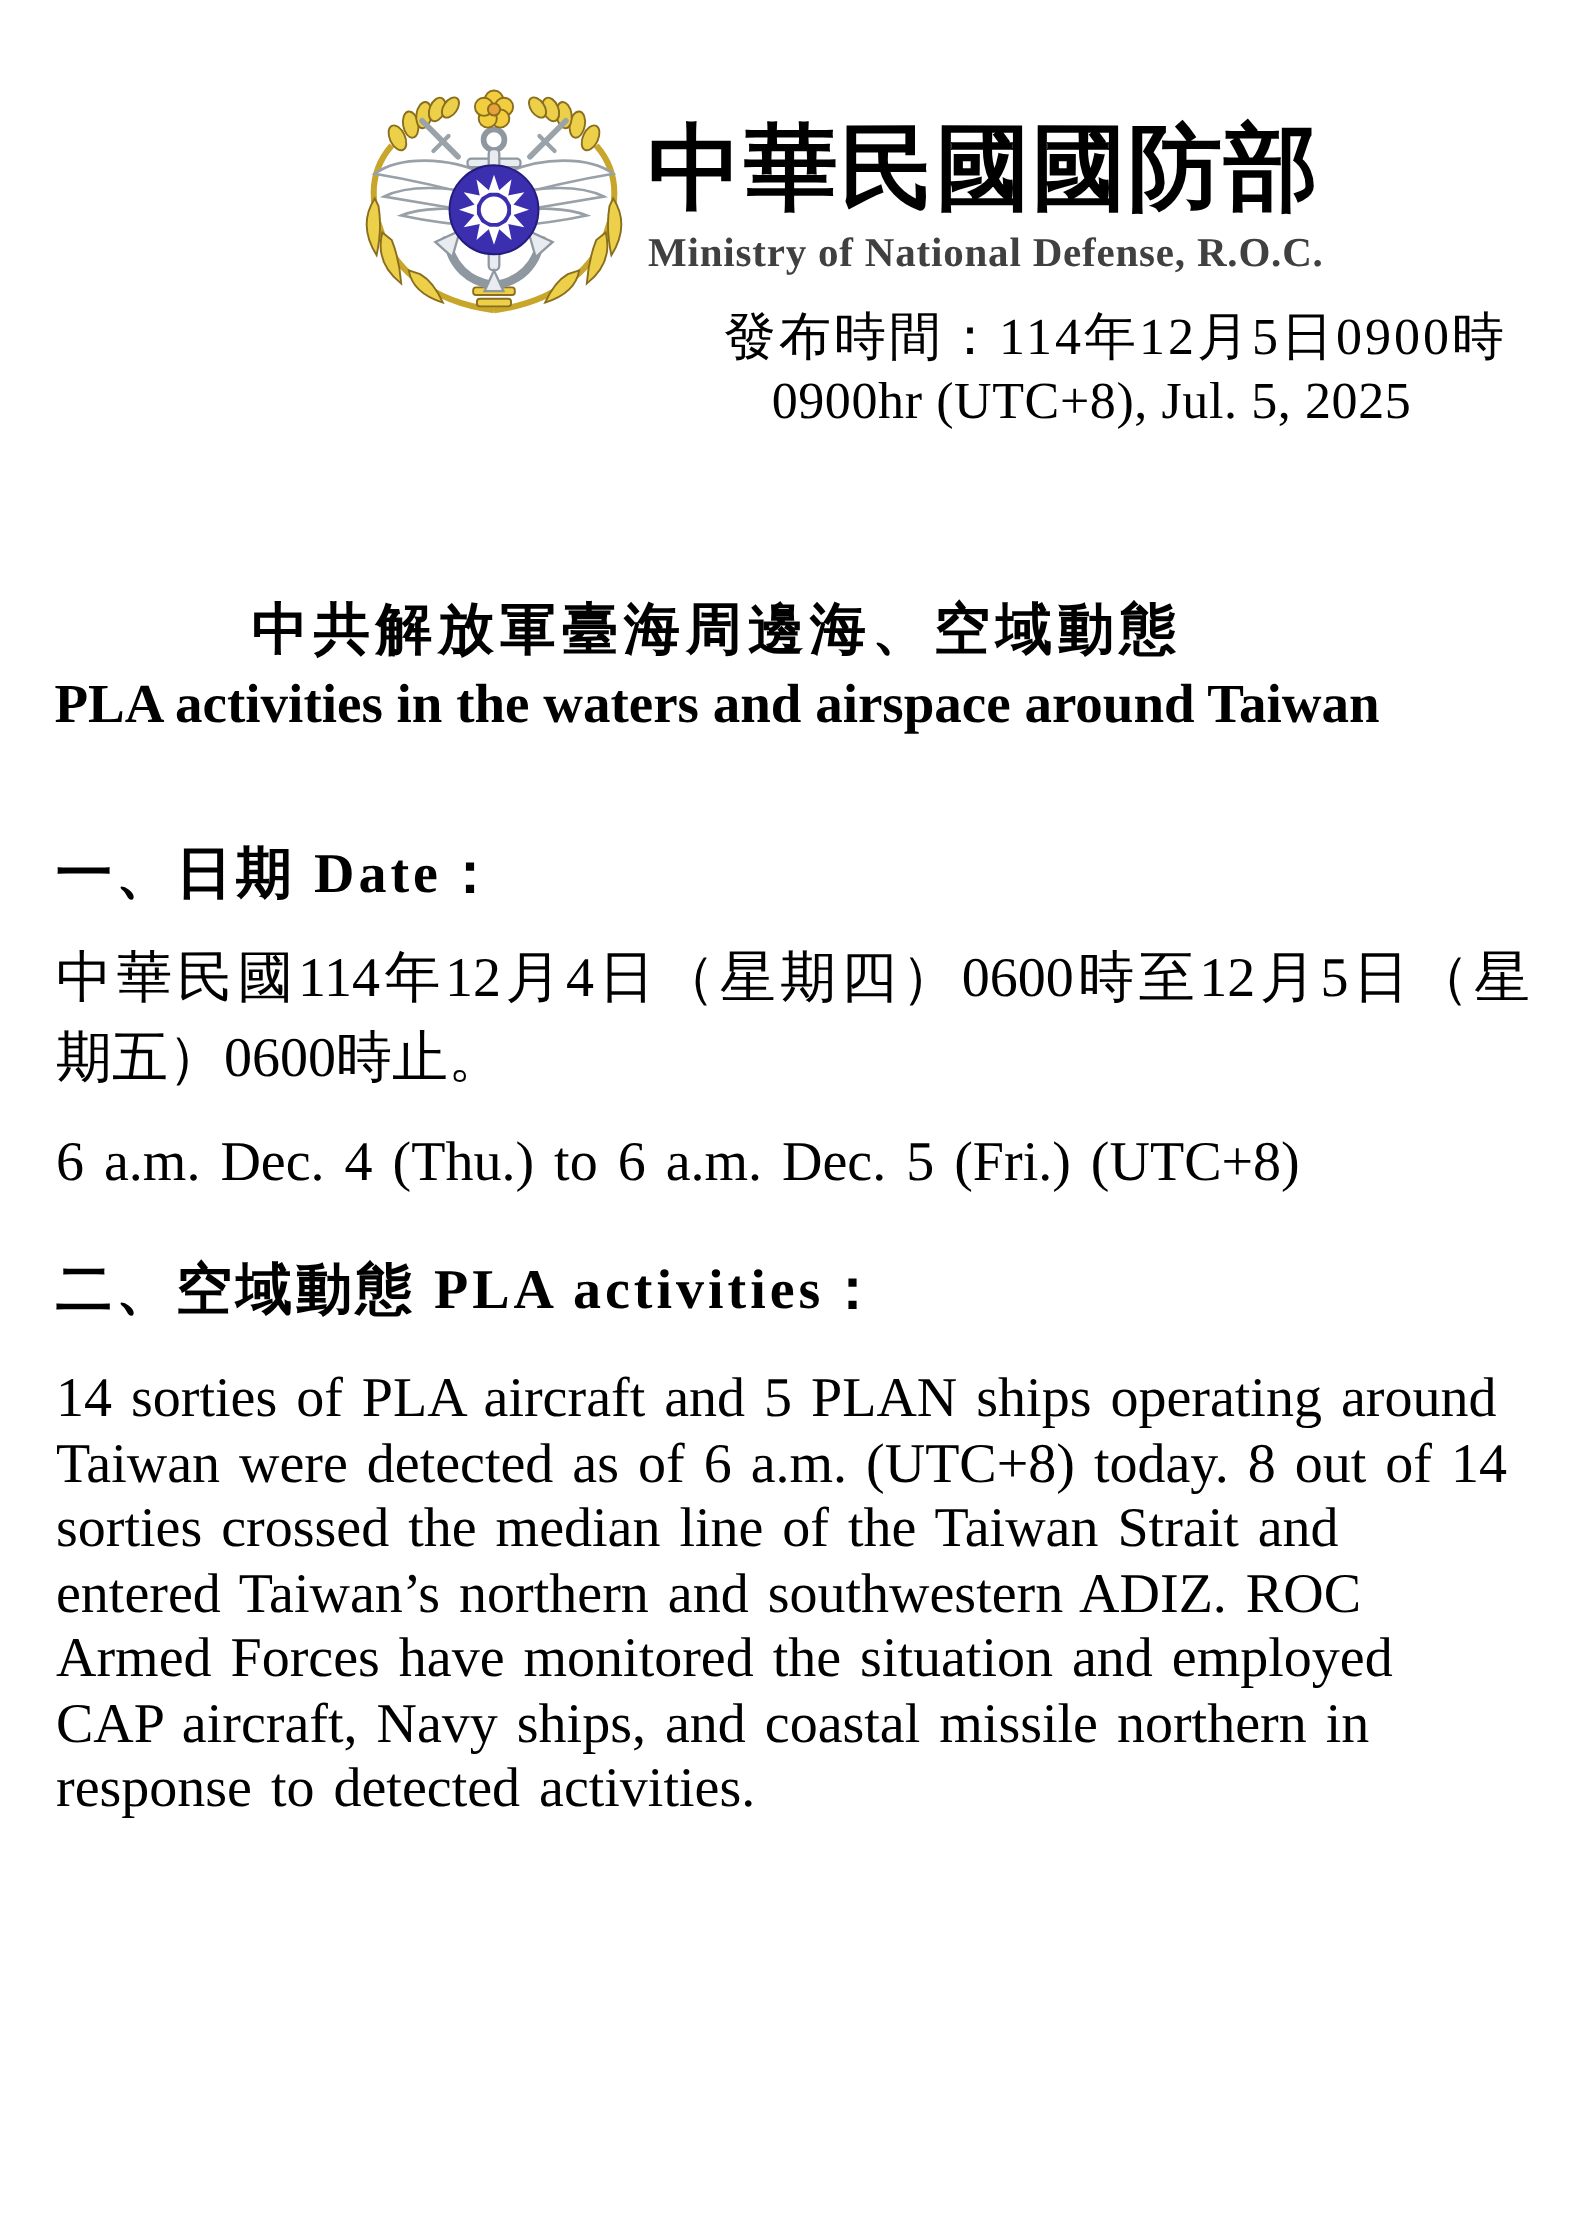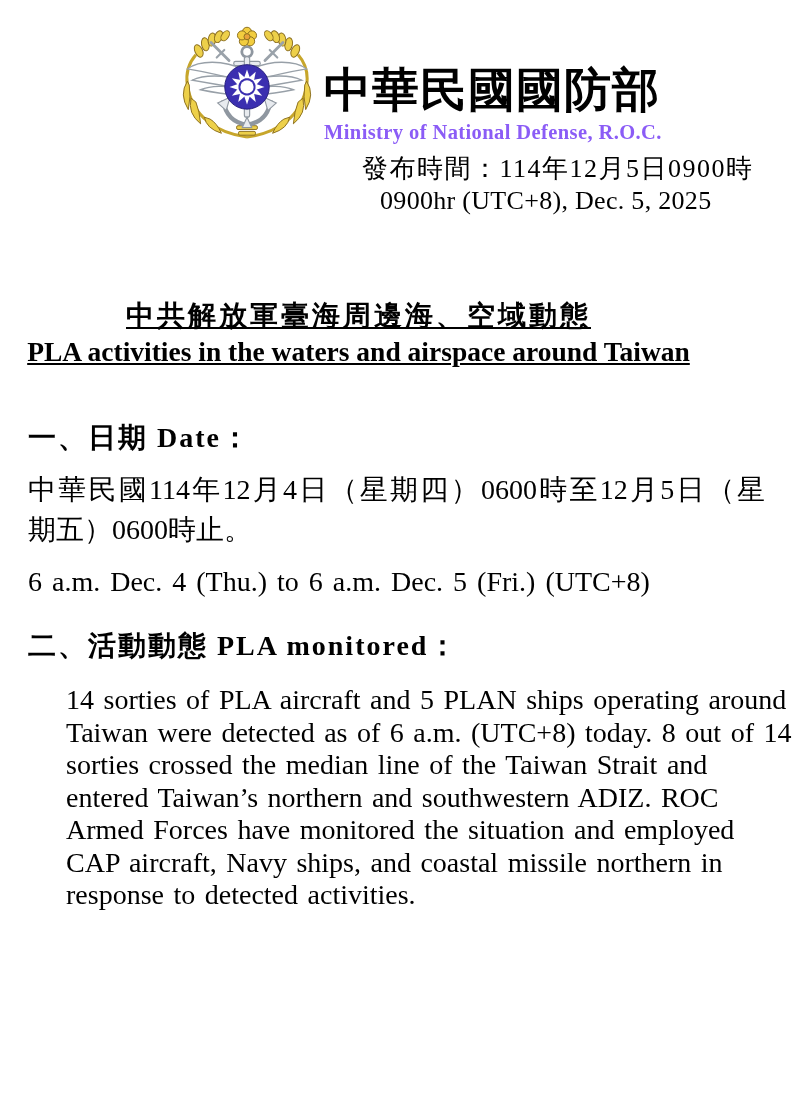--- a/index.html
+++ b/index.html
@@ -4,52 +4,52 @@
 <style>
   html,body { margin:0; padding:0; background:#ffffff; }
   body {
     width:793px; height:1115px;
     font-family:"Liberation Serif","DejaVu Serif",serif;
     color:#000000;
   }
   .page { position:relative; width:793px; height:1115px; background:#ffffff; overflow:hidden; }
 
   
-  .header { position:absolute; left:176px; top:26px; display:flex; align-items:flex-end; }
+  .header { position:absolute; left:176px; top:44px; display:flex; align-items:flex-start; }
   .logo-wrap { width:142px; height:118px; flex:0 0 auto; }
   .header-text { margin-left:6px; }
   .org-title {
     margin-top:16px; font-size:47px; line-height:1.08;
     font-weight:bold; letter-spacing:1px; white-space:nowrap;
   }
   .org-sub {
     margin-top:5px; font-size:20.5px; font-weight:bold;
-    color:#8b5cf6; letter-spacing:0.4px; white-space:nowrap;
+    color:#404040; letter-spacing:0.4px; white-space:nowrap;
   }
 
   
   .release { position:absolute; left:338px; top:153px; font-size:26px; line-height:32px;text-align:center; }
   .release-zh { padding-left:24px; letter-spacing:1.5px; white-space:nowrap; }
   .release-en { letter-spacing:0.3px; white-space:nowrap; }
 
   
-  .doc-title { position:absolute; left:0; top:299px; width:717px; text-align:center;text-decoration:underline; }
+  .doc-title { position:absolute; left:0; top:299px; width:717px; text-align:center; }
   .doc-title-zh { font-size:28px; font-weight:bold; letter-spacing:3px; line-height:34px; }
   .doc-title-en { font-size:27.5px; font-weight:bold; margin-top:2px; line-height:34px; }
 
   
   .content { position:absolute; left:28px; top:392px; width:737px; font-size:28px; }
   .sec-heading { font-weight:bold; font-size:28px; line-height:36px; letter-spacing:2px; white-space:nowrap;margin-top:28px; }
   .zh-lines { line-height:40px; margin-top:2px; }
   .zh-lines .line { text-align:justify; }
   .zh-lines .line:not(:last-child) { text-align-last:justify;margin-top:14px; }
   .en-date { margin-top:16px; line-height:32px; word-spacing:3px; white-space:nowrap; }
   .sec2-heading { margin-top:30px; }
   .zh-lines-2 { margin-top:18px; }
-  .en-lines { margin-top:20px; line-height:32.5px; word-spacing:2.5px;margin-left:38px; }
+  .en-lines { margin-top:20px; line-height:32.5px; word-spacing:2.5px; }
   .en-lines .line { white-space:nowrap; }
 </style>
 </head>
 <body>
 
 <div class="page">
 
   <div class="header">
     <div class="logo-wrap">
       <svg viewBox="0 0 150 124" width="142" height="118">
@@ -146,38 +146,38 @@
       </svg>
     </div>
     <div class="header-text">
       <div class="org-title">中華民國國防部</div>
       <div class="org-sub">Ministry of National Defense, R.O.C.</div>
     </div>
   </div>
 
   <div class="release">
     <div class="release-zh">發布時間：114年12月5日0900時</div>
-    <div class="release-en">0900hr (UTC+8), Dec. 5, 2025</div>
+    <div class="release-en">0900hr (UTC+8), Jul. 5, 2025</div>
   </div>
 
   <div class="doc-title">
     <div class="doc-title-zh">中共解放軍臺海周邊海、空域動態</div>
     <div class="doc-title-en">PLA activities in the waters and airspace around Taiwan</div>
   </div>
 
   <div class="content">
 
     <div class="sec-heading">一、日期 Date：</div>
     <div class="zh-lines">
         <div class="line">中華民國114年12月4日（星期四）0600時至12月5日（星</div>
         <div class="line">期五）0600時止。</div>
       </div>
     <div class="en-date">6 a.m. Dec. 4 (Thu.) to 6 a.m. Dec. 5 (Fri.) (UTC+8)</div>
 
-    <div class="sec-heading sec2-heading">二、活動動態 PLA monitored：</div>
+    <div class="sec-heading sec2-heading">二、空域動態 PLA activities：</div>
     <div class="en-lines">
         <div class="line">14 sorties of PLA aircraft and 5 PLAN ships operating around</div>
         <div class="line">Taiwan were detected as of 6 a.m. (UTC+8) today. 8 out of 14</div>
         <div class="line">sorties crossed the median line of the Taiwan Strait and</div>
         <div class="line">entered Taiwan’s northern and southwestern ADIZ. ROC</div>
         <div class="line">Armed Forces have monitored the situation and employed</div>
         <div class="line">CAP aircraft, Navy ships, and coastal missile northern in</div>
         <div class="line">response to detected activities.</div>
       </div>
 

